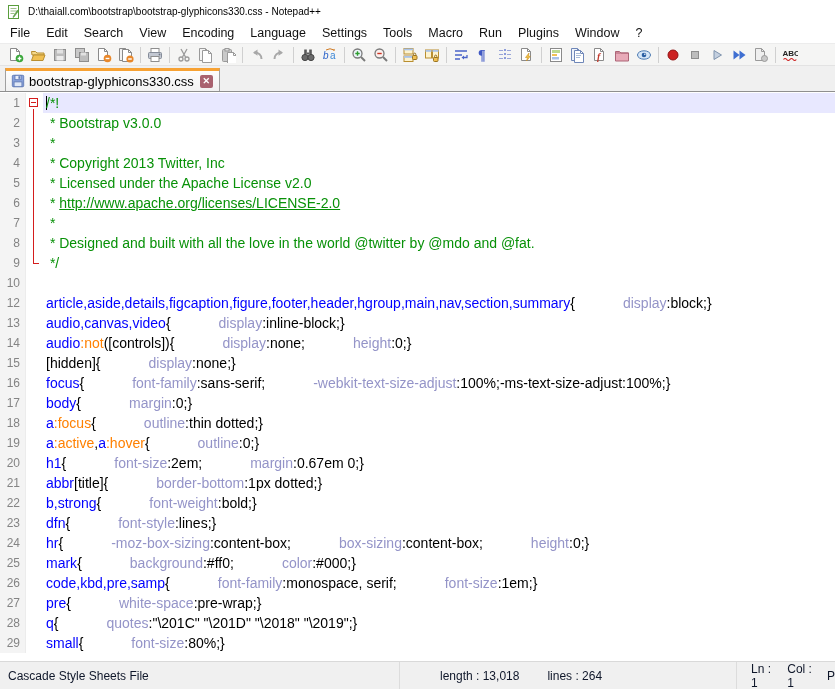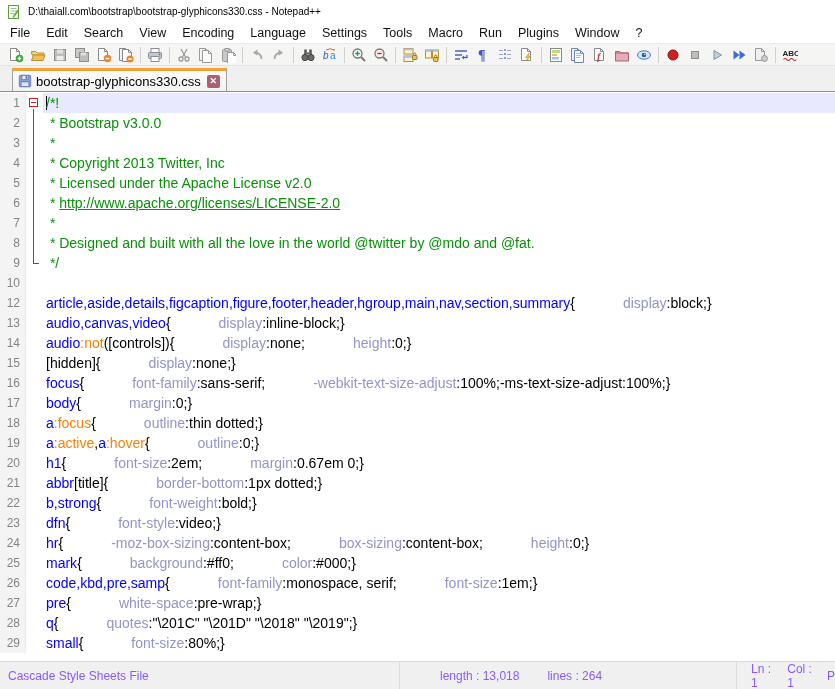--- a/index.html
+++ b/index.html
@@ -14,21 +14,21 @@
   .titlebar .title{font-size:10px;color:#000;white-space:nowrap;}
   
   .menubar{height:21px;background:#ffffff;display:flex;align-items:center;padding-left:2px;border-bottom:1px solid #ececec;}
   .menubar .mitem{font-size:12.5px;color:#111;padding:2px 8px;cursor:default;}
   
   .toolbar{height:22px;background:#f5f5f4;display:flex;align-items:center;padding-left:5px;border-bottom:1px solid #e3e3e3;}
   .tbtn{width:22px;height:20px;display:flex;align-items:center;justify-content:center;flex:0 0 auto;}
   .tbtn svg{width:16px;height:16px;display:block;}
   .tsep{width:1px;height:16px;background:#d0d0d0;margin:0 3px;flex:0 0 auto;}
   
-  .tabbar{height:26px;background:#f0f0f0;display:flex;align-items:flex-end;padding-left:12px;border-bottom:1px solid #8f8f8f;}
+  .tabbar{height:26px;background:#f0f0f0;display:flex;align-items:flex-end;padding-left:5px;border-bottom:1px solid #8f8f8f;}
   .tab{
     height:23px;background:linear-gradient(#fdfdfd,#f1f1f1);
     border:1px solid #a0a0a0;border-bottom:none;border-top:3px solid var(--c-tab-accent);
     display:flex;align-items:center;padding:0 6px 0 5px;position:relative;
   }
   .tab .ticon{width:14px;height:14px;margin-right:4px;}
   .tab .tlabel{font-size:13px;color:#000;white-space:nowrap;}
   .tab .tclose{width:13px;height:13px;margin-left:6px;border-radius:2px;background:#a9626f;
     display:flex;align-items:center;justify-content:center;color:#fff;font-size:9px;line-height:1;font-weight:bold;cursor:pointer;}
   
@@ -48,21 +48,21 @@
   .caret{display:inline-block;width:1px;height:14px;background:#000;vertical-align:-2px;margin-right:-1px;}
   
   .fbox{position:absolute;left:3px;top:5px;width:9px;height:9px;border:1px solid var(--c-fold);background:#fff;}
   .fbox::after{content:'';position:absolute;left:1px;top:3px;width:5px;height:1px;background:var(--c-fold);}
   .fstem{position:absolute;left:7px;top:0;bottom:0;width:1px;background:var(--c-fold);}
   .fstem.below{top:16px;}
   .fstem.tophalf{bottom:10px;}
   .felbow{position:absolute;left:7px;top:10px;width:6px;height:1px;background:var(--c-fold);}
   
   .statusbar{position:absolute;left:0;right:0;bottom:0;height:28px;background:#f0f0f0;
-    border-top:1px solid #d9d9d9;display:flex;align-items:center;font-size:12px;color:#8b5cf6;}
+    border-top:1px solid #d9d9d9;display:flex;align-items:center;font-size:12px;color:#0f172a;}
   .sseg{height:100%;display:flex;align-items:center;}
   .sseg.s1{width:400px;padding-left:8px;border-right:1px solid #dcdcdc;}
   .sseg.s2{width:337px;padding-left:40px;border-right:1px solid #dcdcdc;}
   .sseg.s2 .gap{width:28px;}
   .sseg.s3{flex:1;padding-left:14px;}
   .sseg.s3 .gap{width:18px;}
 </style>
 </head>
 <body>
 
@@ -481,21 +481,21 @@
         <div class="code"><span class="tk-sel">abbr</span><span class="tk-plain">[title]{</span><span class="tk-prop">border-bottom</span><span class="tk-plain">:1px dotted;}</span></div>
       </div>
       <div class="row">
         <div class="ln">22</div>
         <div class="fold"></div>
         <div class="code"><span class="tk-sel">b,strong</span><span class="tk-plain">{</span><span class="tk-prop">font-weight</span><span class="tk-plain">:bold;}</span></div>
       </div>
       <div class="row">
         <div class="ln">23</div>
         <div class="fold"></div>
-        <div class="code"><span class="tk-sel">dfn</span><span class="tk-plain">{</span><span class="tk-prop">font-style</span><span class="tk-plain">:video;}</span></div>
+        <div class="code"><span class="tk-sel">dfn</span><span class="tk-plain">{</span><span class="tk-prop">font-style</span><span class="tk-plain">:lines;}</span></div>
       </div>
       <div class="row">
         <div class="ln">24</div>
         <div class="fold"></div>
         <div class="code"><span class="tk-sel">hr</span><span class="tk-plain">{</span><span class="tk-prop">-moz-box-sizing</span><span class="tk-plain">:content-box;</span><span class="tk-prop">box-sizing</span><span class="tk-plain">:content-box;</span><span class="tk-prop">height</span><span class="tk-plain">:0;}</span></div>
       </div>
       <div class="row">
         <div class="ln">25</div>
         <div class="fold"></div>
         <div class="code"><span class="tk-sel">mark</span><span class="tk-plain">{</span><span class="tk-prop">background</span><span class="tk-plain">:#ff0;</span><span class="tk-prop">color</span><span class="tk-plain">:#000;}</span></div>

